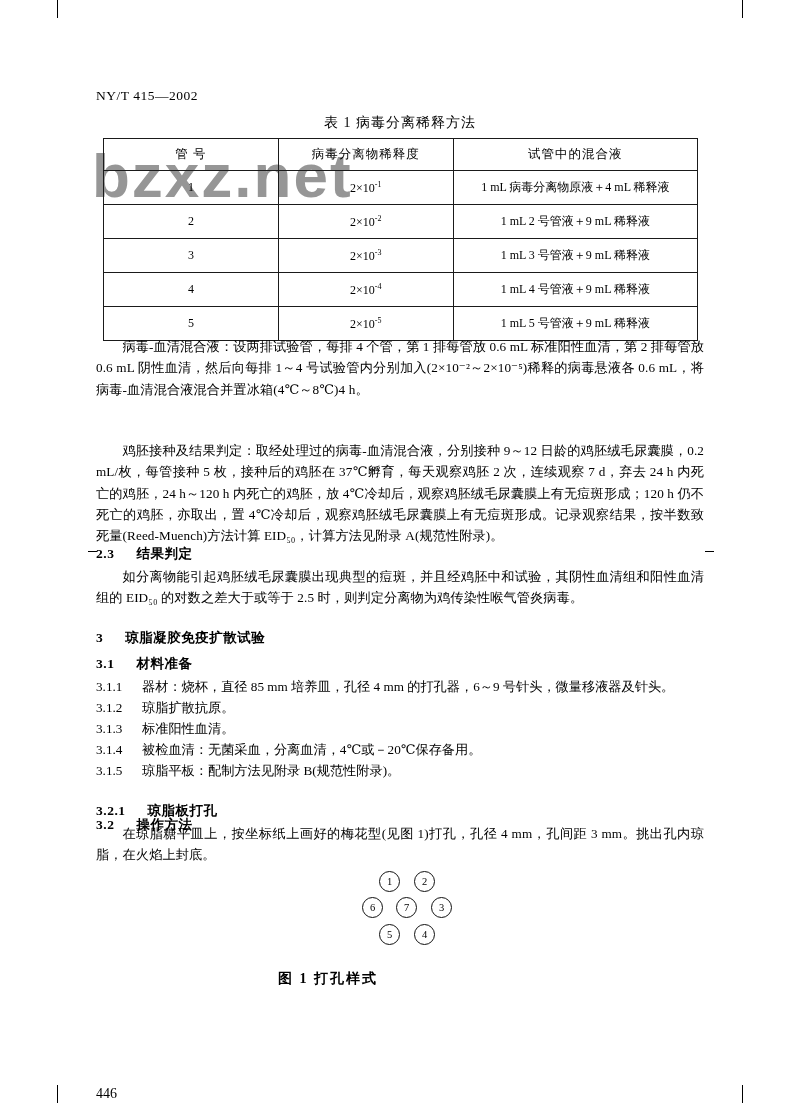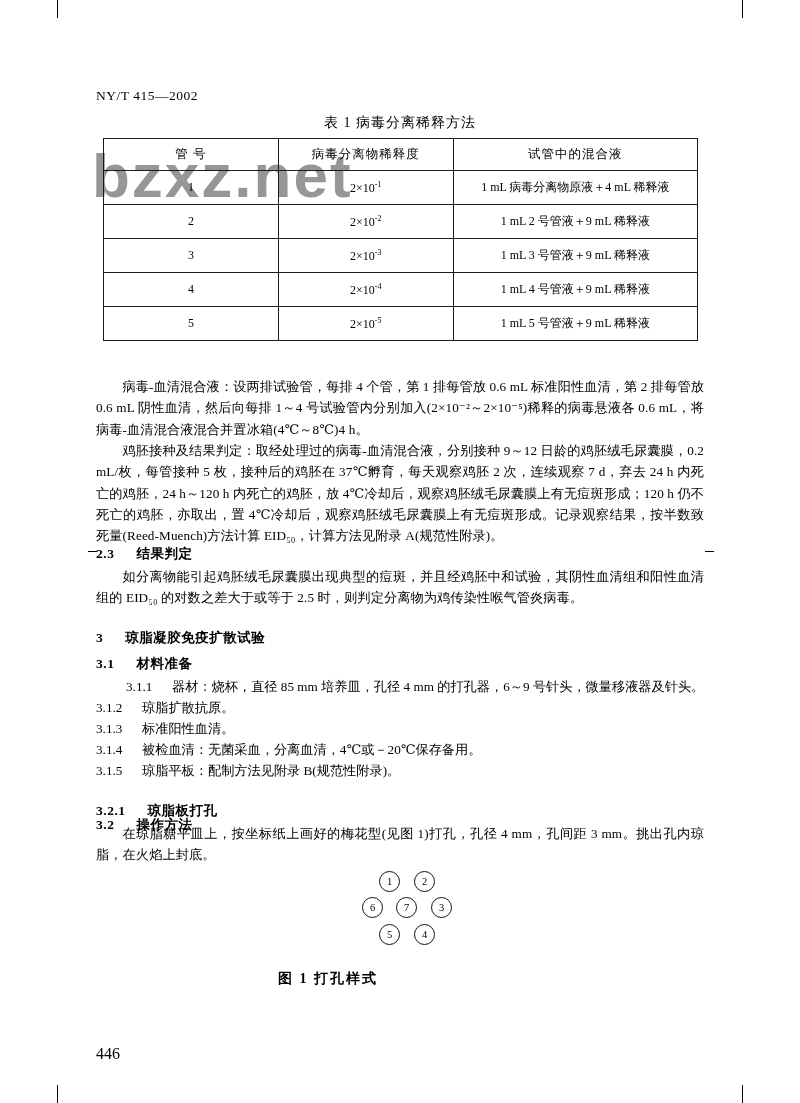--- a/index.html
+++ b/index.html
@@ -130,22 +130,22 @@
     top: 970px;
     width: 656px;
     text-align: center;
     font-size: 14px;
     font-weight: bold;
     letter-spacing: 2px;
   }
   .page-number {
     position: absolute;
     left: 96px;
-    top: 1045px;
-    font-size: 16px;
+    top: 1086px;
+    font-size: 14px;
     font-family: "Liberation Serif", serif;
   }
   .tick {
     position: absolute;
     background: #000;
   }
 </style>
 </head>
 <body>
 
@@ -189,39 +189,39 @@
           <td>1 mL 4 号管液＋9 mL 稀释液</td>
         </tr>
         <tr>
           <td>5</td>
           <td><span>2×10</span><sup>-5</sup></td>
           <td>1 mL 5 号管液＋9 mL 稀释液</td>
         </tr>
       </tbody>
     </table>
 
-    <div class="body-text indent" style="top:376px;">病毒-血清混合液：设两排试验管，每排 4 个管，第 1 排每管放 0.6 mL 标准阳性血清，第 2 排每管放 0.6 mL 阴性血清，然后向每排 1～4 号试验管内分别加入(2×10⁻²～2×10⁻⁵)稀释的病毒悬液各 0.6 mL，将病毒-血清混合液混合并置冰箱(4℃～8℃)4 h。</div>
+    <div class="body-text indent" style="top:336px;">病毒-血清混合液：设两排试验管，每排 4 个管，第 1 排每管放 0.6 mL 标准阳性血清，第 2 排每管放 0.6 mL 阴性血清，然后向每排 1～4 号试验管内分别加入(2×10⁻²～2×10⁻⁵)稀释的病毒悬液各 0.6 mL，将病毒-血清混合液混合并置冰箱(4℃～8℃)4 h。</div>
 
     <div class="body-text indent" style="top:440px;">鸡胚接种及结果判定：取经处理过的病毒-血清混合液，分别接种 9～12 日龄的鸡胚绒毛尿囊膜，0.2 mL/枚，每管接种 5 枚，接种后的鸡胚在 37℃孵育，每天观察鸡胚 2 次，连续观察 7 d，弃去 24 h 内死亡的鸡胚，24 h～120 h 内死亡的鸡胚，放 4℃冷却后，观察鸡胚绒毛尿囊膜上有无痘斑形成；120 h 仍不死亡的鸡胚，亦取出，置 4℃冷却后，观察鸡胚绒毛尿囊膜上有无痘斑形成。记录观察结果，按半数致死量(Reed-Muench)方法计算 EID₅₀，计算方法见附录 A(规范性附录)。</div>
 
     <div class="heading" style="top:545px;">
       <span>2.3</span><span class="htitle">结果判定</span>
     </div>
 
     <div class="body-text indent" style="top:566px;">如分离物能引起鸡胚绒毛尿囊膜出现典型的痘斑，并且经鸡胚中和试验，其阴性血清组和阳性血清组的 EID₅₀ 的对数之差大于或等于 2.5 时，则判定分离物为鸡传染性喉气管炎病毒。</div>
 
     <div class="heading" style="top:629px;">
       <span>3</span><span class="htitle">琼脂凝胶免疫扩散试验</span>
     </div>
 
     <div class="heading" style="top:655px;">
       <span>3.1</span><span class="htitle">材料准备</span>
     </div>
 
-    <div class="sub-line" style="top:676px;margin-left:30px;">
+    <div class="sub-line" style="top:676px;">
       <span class="lbl">3.1.1</span><span>器材：烧杯，直径 85 mm 培养皿，孔径 4 mm 的打孔器，6～9 号针头，微量移液器及针头。</span>
     </div>
     <div class="sub-line" style="top:697px;">
       <span class="lbl">3.1.2</span><span>琼脂扩散抗原。</span>
     </div>
     <div class="sub-line" style="top:718px;">
       <span class="lbl">3.1.3</span><span>标准阳性血清。</span>
     </div>
     <div class="sub-line" style="top:739px;">
       <span class="lbl">3.1.4</span><span>被检血清：无菌采血，分离血清，4℃或－20℃保存备用。</span>

